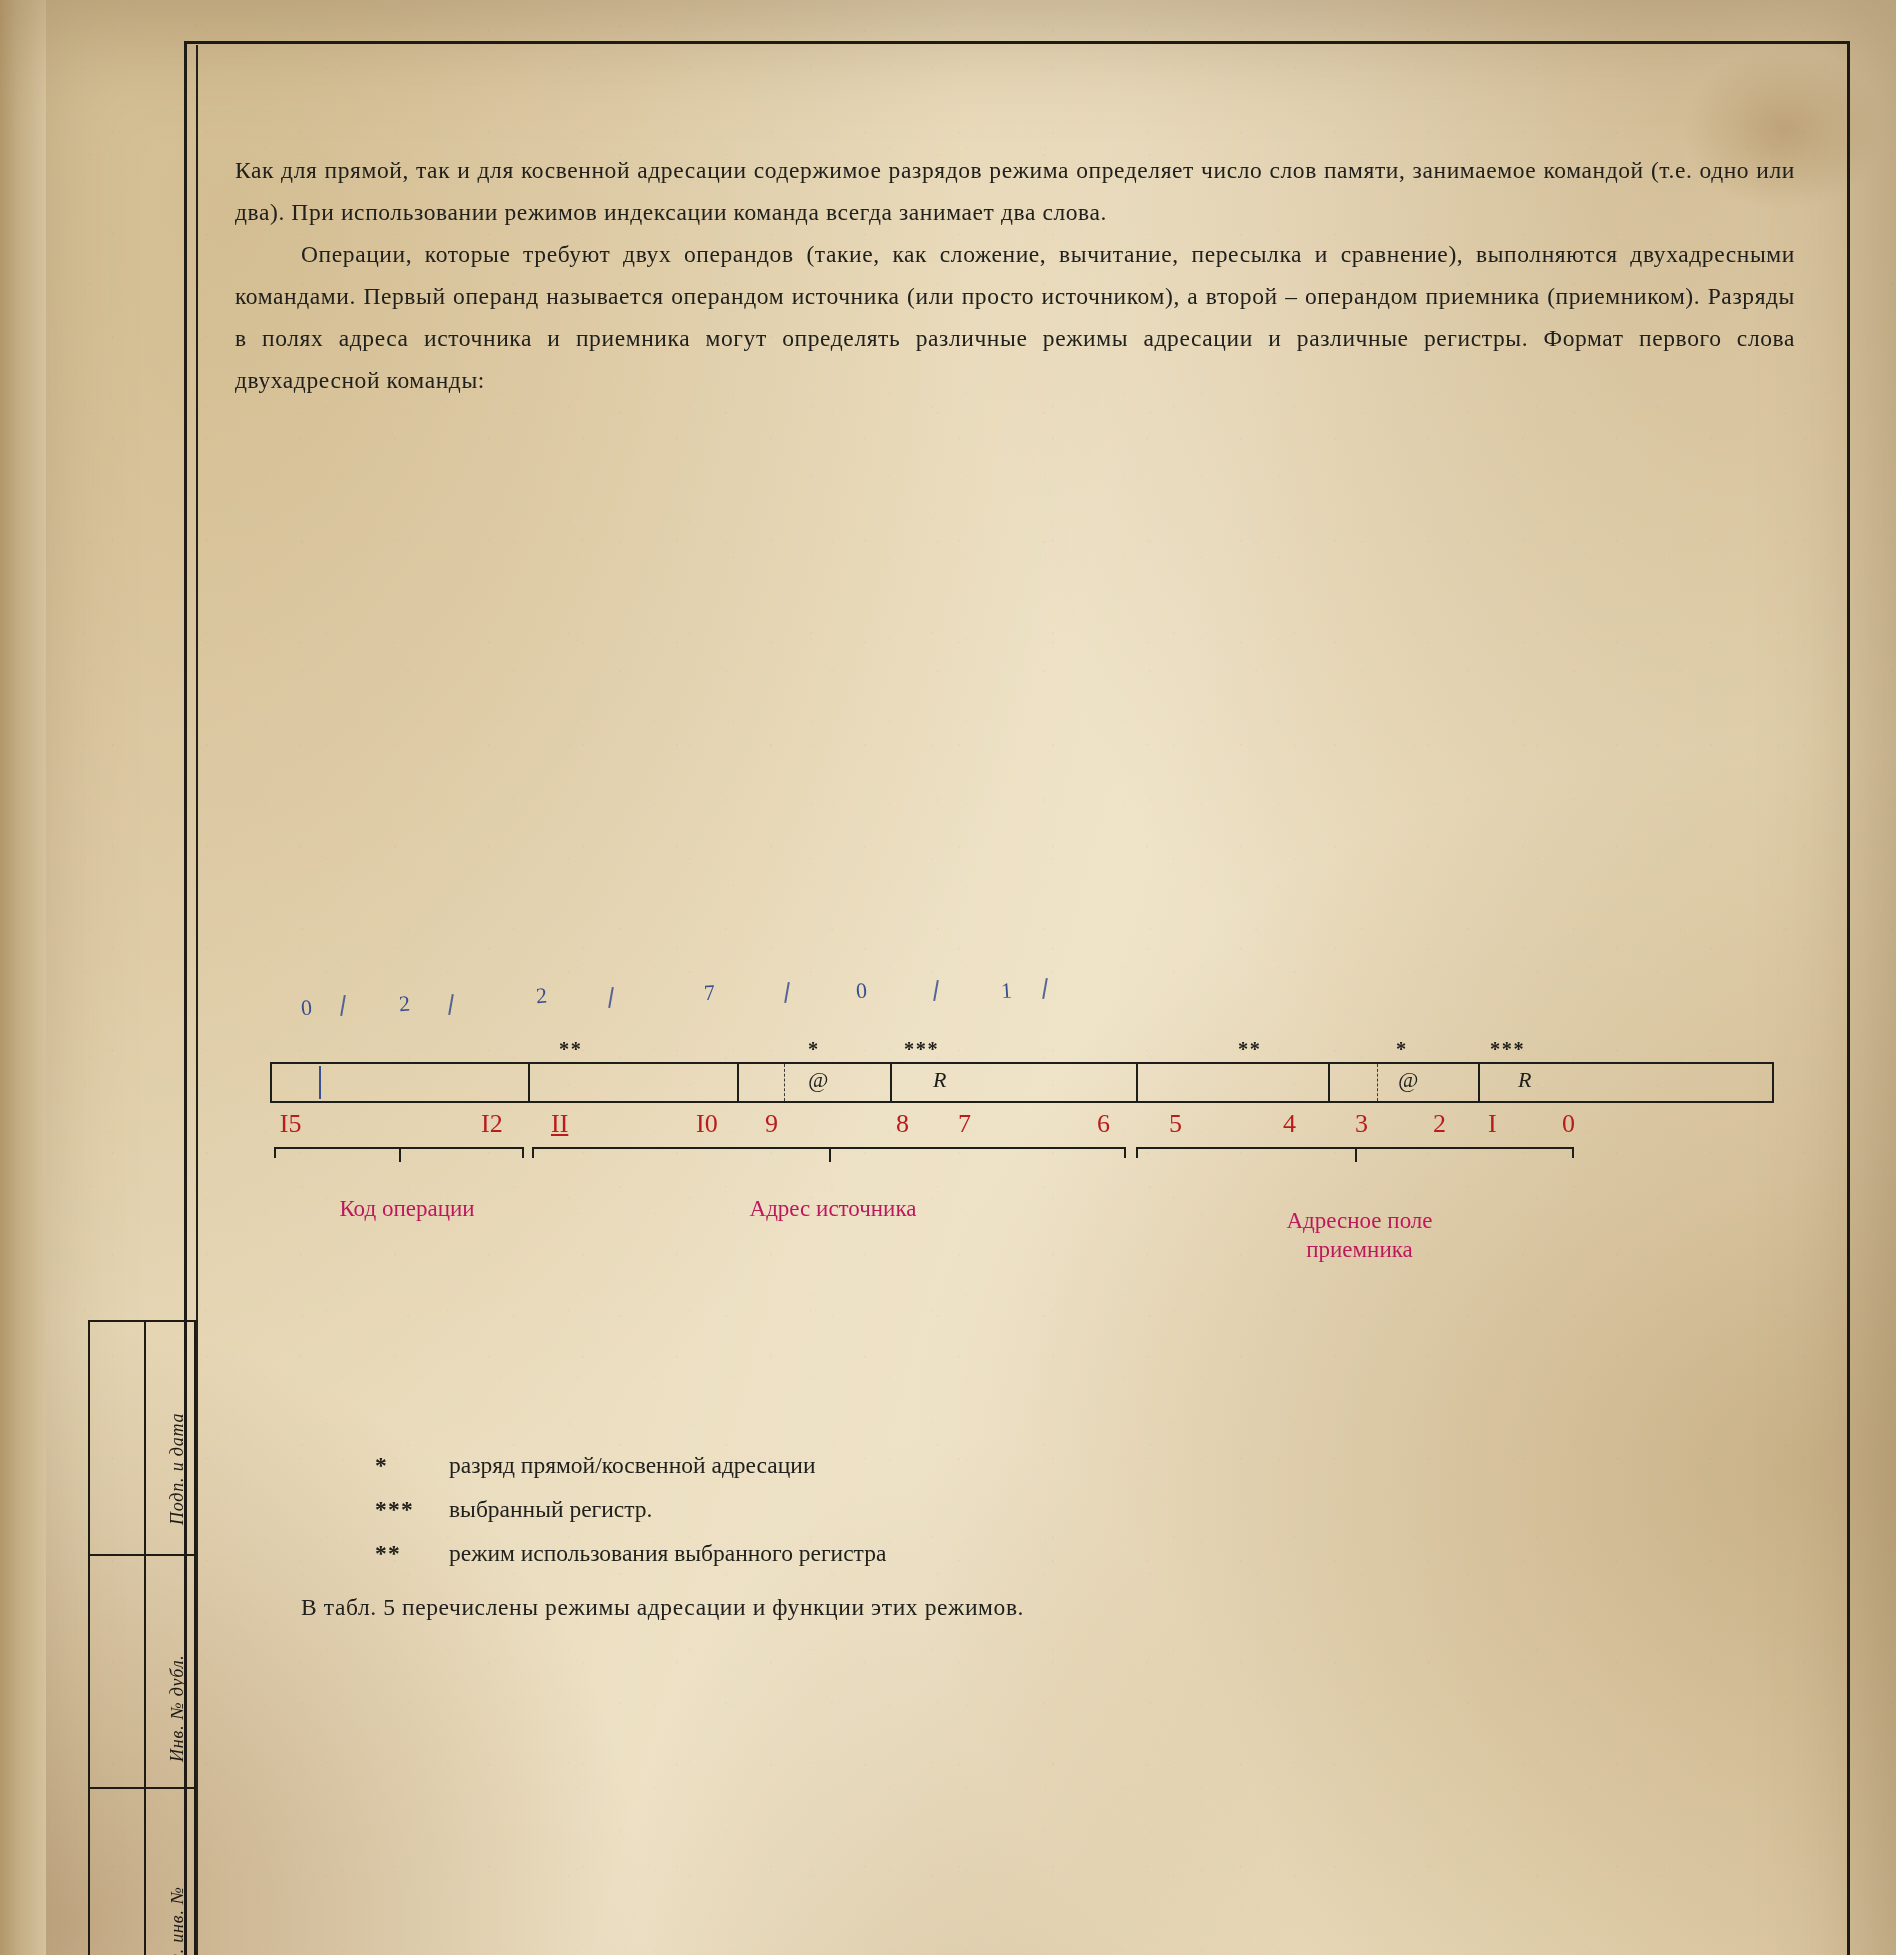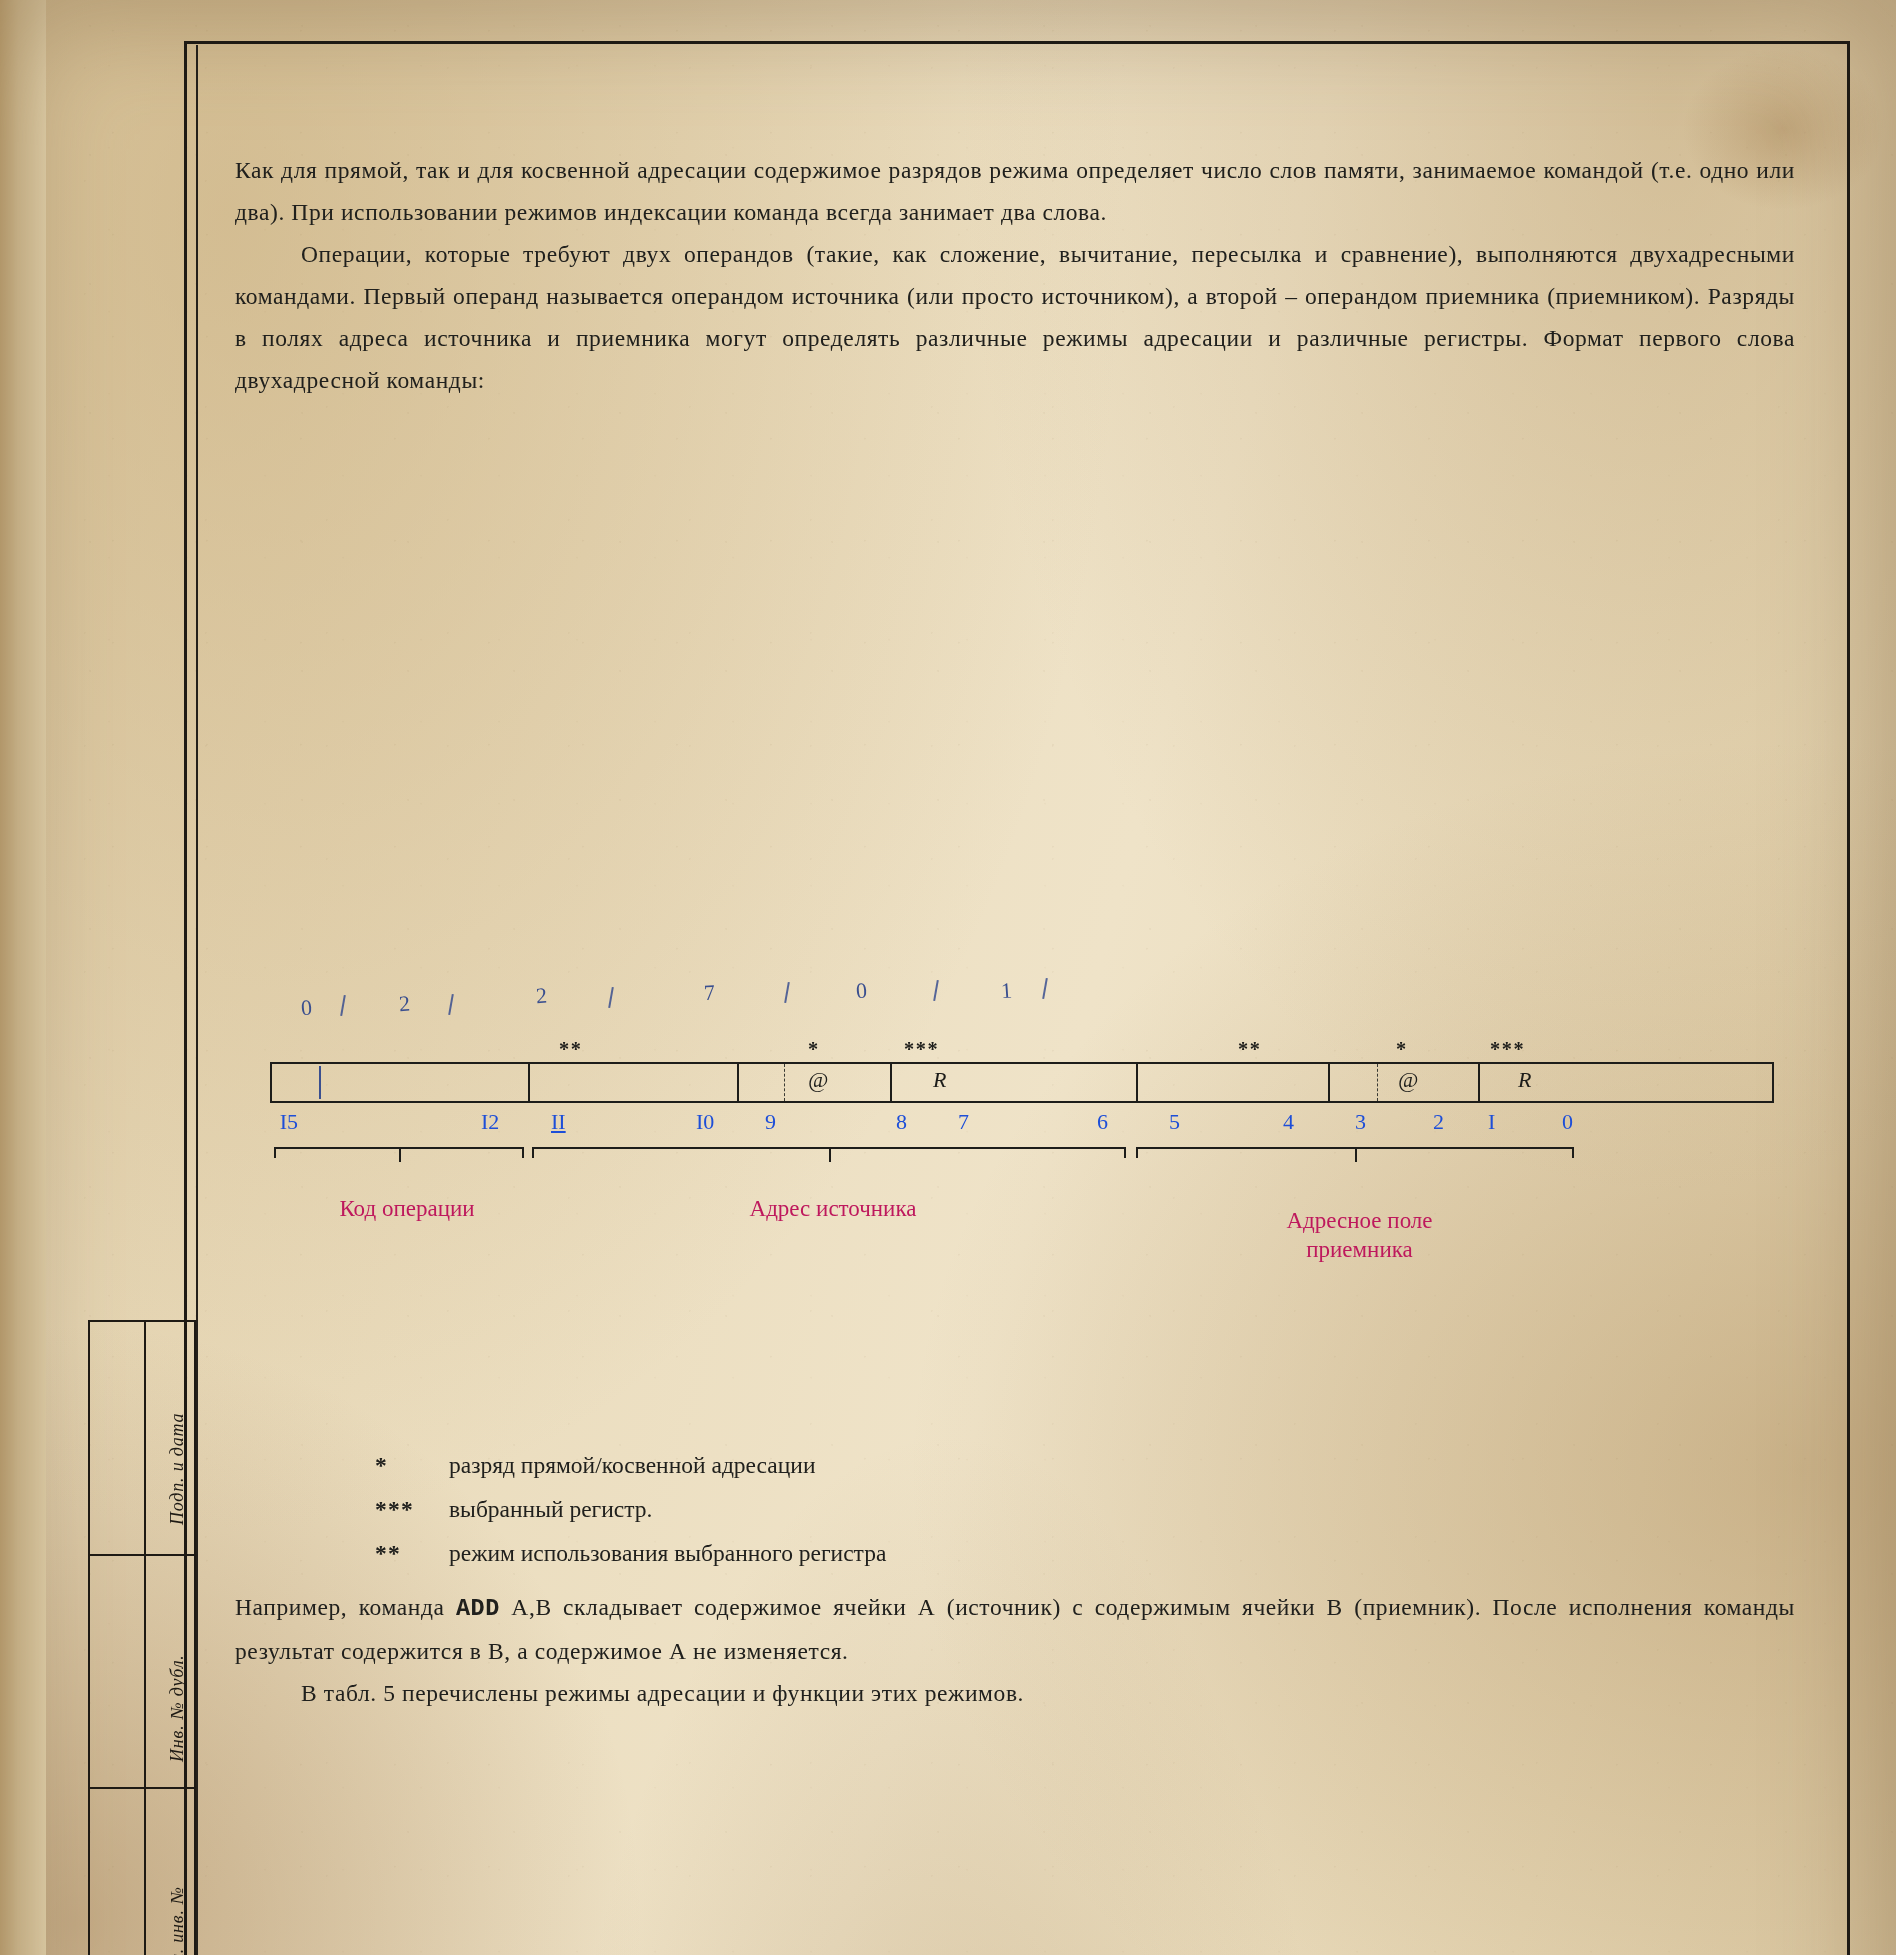--- a/index.html
+++ b/index.html
@@ -177,22 +177,22 @@
   }
 
   .numrow {
     position: relative;
     height: 38px;
     width: 1506px;
     margin-top: 5.5px;
   }
   .numrow span {
     position: absolute;
-    font-size: 22px;
-    color: #1d4ed8;
+    font-size: 26px;
+    color: #b91c1c;
     font-family: "Liberation Serif", serif;
   }
 
   .braces {
     position: relative;
     height: 47px;
     width: 1506px;
   }
   .brace {
     position: absolute;
@@ -404,21 +404,20 @@
     </div>
     <div class="lg-row">
       <span class="mark">***</span><span>выбранный регистр.</span>
     </div>
     <div class="lg-row">
       <span class="mark">**</span><span>режим использования выбранного регистра</span>
     </div>
   </div>
 
   <div class="text-col2">
-    <p class="para"><span>Например, команда </span><span class="mono">ADD</span><span> А,В складывает содержимое ячейки А (источник) с содержимым ячейки В (приемник). После исполнения команды результат содержится в В, а содержимое А не изменяется.</span></p>
     <p class="para indent">В табл. 5  перечислены режимы адресации и функции этих режимов.</p>
   </div>
 
   <div class="stampcol">
     <i class="col-split"></i>
     <i class="hrule" style="top:232px;"></i>
     <i class="hrule" style="top:465px;"></i>
 
     <span class="vtext" style="left:77px; top:203px;">Подп. и дата</span>
     <span class="vtext" style="left:77px; top:440px;">Инв. № дубл.</span>

